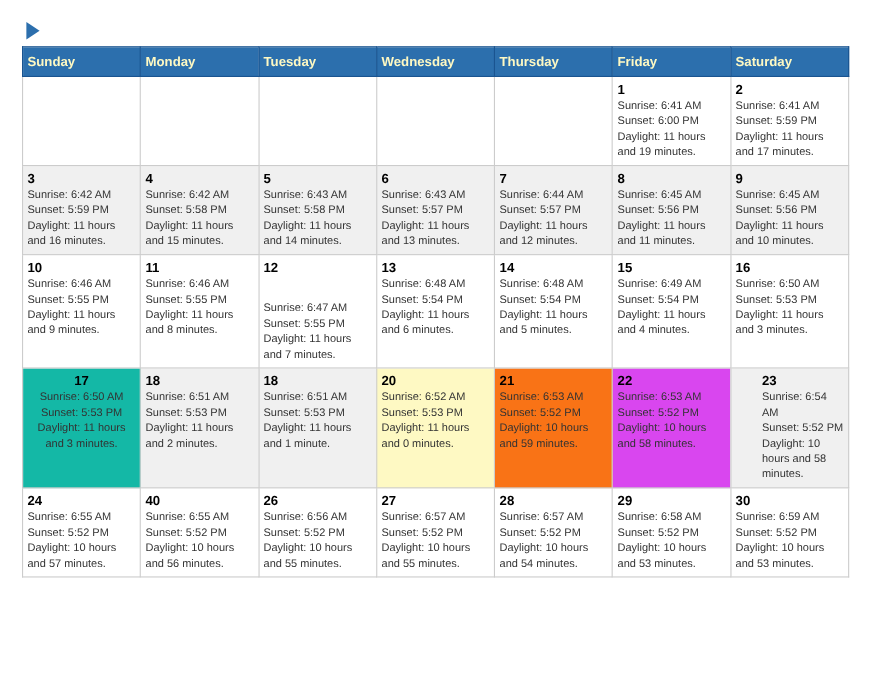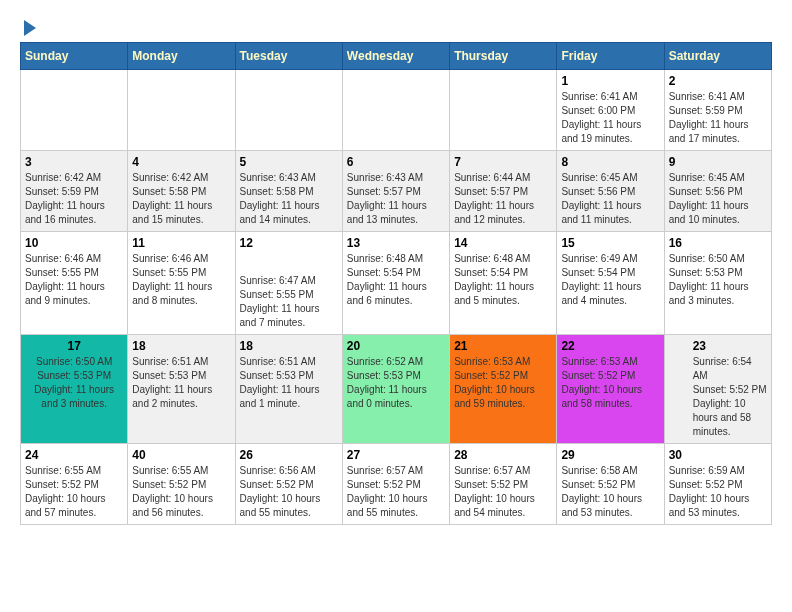--- a/index.html
+++ b/index.html
@@ -232,21 +232,21 @@
           <div class="day-info" style="white-space: pre-line;">Sunrise: 6:51 AM
 Sunset: 5:53 PM
 Daylight: 11 hours and 2 minutes.</div>
         </td>
         <td style="background: rgb(240, 240, 240);">
           <div class="day-number">18</div>
           <div class="day-info" style="white-space: pre-line;">Sunrise: 6:51 AM
 Sunset: 5:53 PM
 Daylight: 11 hours and 1 minute.</div>
         </td>
-        <td style="background: #86efac;">
+        <td style="background: #fef9c3;">
           <div class="day-number">20</div>
           <div class="day-info" style="white-space: pre-line;">Sunrise: 6:52 AM
 Sunset: 5:53 PM
 Daylight: 11 hours and 0 minutes.</div>
         </td>
         <td style="background: #f97316;">
           <div class="day-number">21</div>
           <div class="day-info" style="white-space: pre-line;">Sunrise: 6:53 AM
 Sunset: 5:52 PM
 Daylight: 10 hours and 59 minutes.</div>

